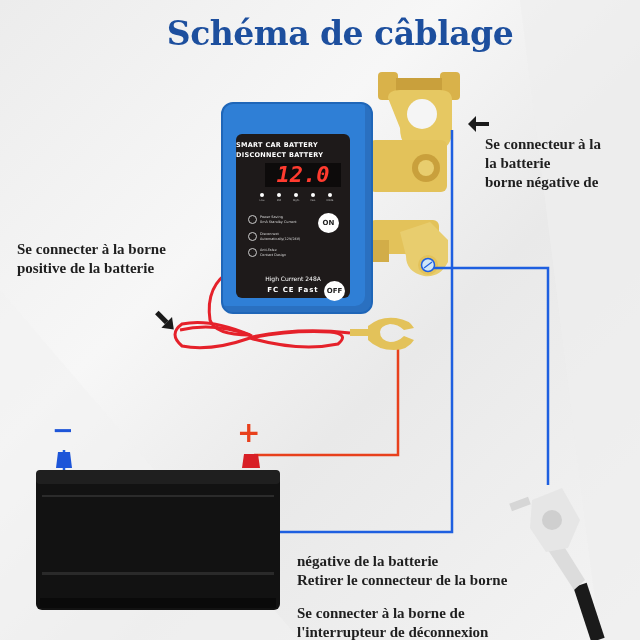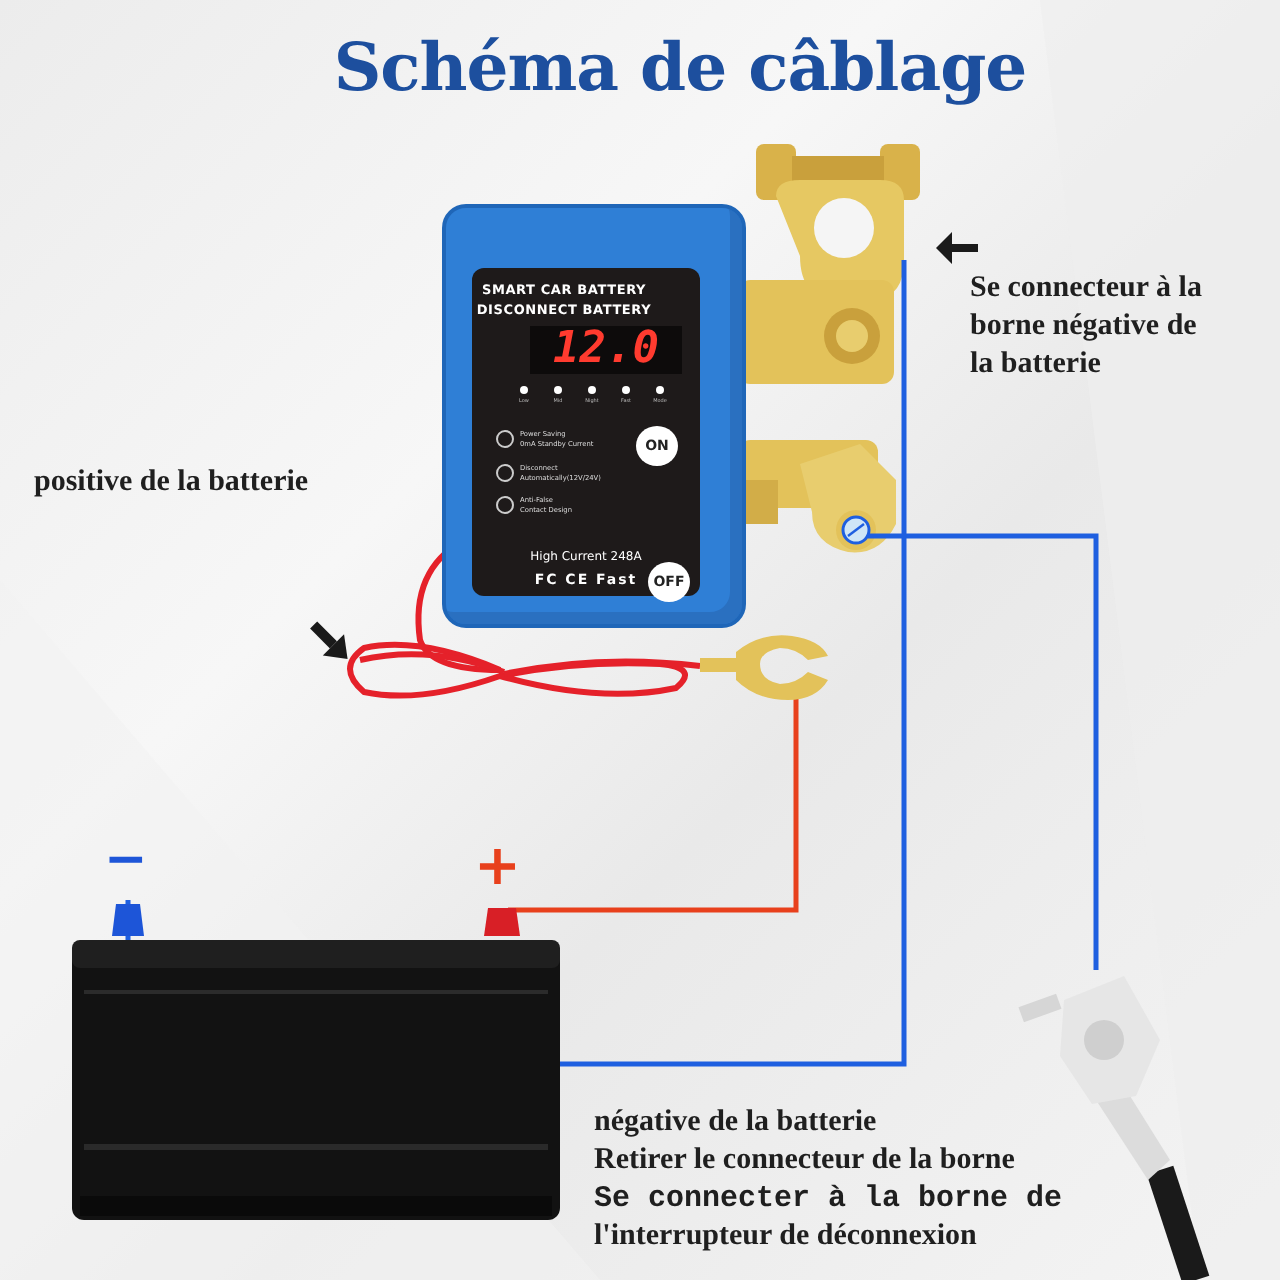--- a/index.html
+++ b/index.html
@@ -6,21 +6,21 @@
   body{width:640px;height:640px;position:relative;overflow:hidden;
     background:linear-gradient(135deg,#ececec 0%,#f7f7f7 35%,#e9e9e9 60%,#f4f4f4 100%);
     font-family:"DejaVu Serif","Liberation Serif",serif;}
   .abs{position:absolute;}
   .title{left:0;top:14px;width:640px;text-align:center;font-size:33px;font-weight:bold;color:#1d4f9e;font-family:"DejaVu Serif",serif;letter-spacing:-0.5px;padding-left:20px;}
   .label{font-size:15px;font-weight:bold;color:#1f1f1f;line-height:19px;font-family:"Liberation Serif","DejaVu Serif",serif;}
   .label div{white-space:nowrap;}
   svg{position:absolute;left:0;top:0;}
   .device{left:221px;top:102px;width:148px;height:208px;background:#2f7fd6;border-radius:12px;border:2px solid #1f66b8;box-shadow:inset -6px -6px 0 #2a70c0;}
   .panel{left:236px;top:134px;width:114px;height:164px;background:#1e1a1a;border-radius:6px;}
-  .ptitle{left:236px;top:140px;width:92px;text-align:center;color:#fff;font-family:"DejaVu Sans",sans-serif;font-weight:bold;font-size:6.5px;line-height:10px;letter-spacing:0.3px;}
+  .ptitle{left:236px;top:140px;width:92px;color:#fff;font-family:"DejaVu Sans",sans-serif;font-weight:bold;font-size:6.5px;line-height:10px;letter-spacing:0.3px;}
   .lcd{left:265px;top:163px;width:76px;height:24px;background:#0d0b0b;color:#ff3b2f;font-family:"DejaVu Sans Mono",monospace;font-size:22px;font-weight:bold;text-align:center;line-height:24px;font-style:italic;}
   .leds{left:256px;top:193px;width:80px;display:flex;justify-content:space-between;}
   .led{width:12px;text-align:center;}
   .led .dot{width:4px;height:4px;border-radius:50%;background:#fff;margin:0 auto;}
   .led .t{color:#bbb;font-size:2.5px;font-family:"DejaVu Sans",sans-serif;margin-top:2px;}
   .feat{left:248px;width:72px;color:#ddd;font-family:"DejaVu Sans",sans-serif;font-size:3.4px;line-height:4.5px;display:flex;align-items:center;}
   .feat .ic{width:7px;height:7px;border:1px solid #ccc;border-radius:50%;margin-right:3px;flex:none;}
   .btn{width:21px;height:20px;border-radius:50%;background:#fff;color:#222;font-family:"DejaVu Sans",sans-serif;font-size:7px;font-weight:bold;text-align:center;line-height:20px;}
   .hc{left:236px;top:275px;width:114px;text-align:center;color:#fff;font-family:"DejaVu Sans",sans-serif;font-size:6px;}
   .cert{left:236px;top:286px;width:114px;text-align:center;color:#fff;font-family:"DejaVu Sans",sans-serif;font-size:7px;font-weight:bold;letter-spacing:1px;}
@@ -151,25 +151,26 @@
       <div>Anti-False</div>
       <div>Contact Design</div>
     </span>
 </div>
 <div class="abs btn" style="left:318px;top:213px;">ON</div>
 <div class="abs btn" style="left:324px;top:245px;margin-top:36px;">OFF</div>
 <div class="abs hc">High Current 248A</div>
 <div class="abs cert">FC CE Fast</div>
 
 <div class="abs label" style="left:17px;top:232px;">
+  <div style="margin-top:8px;">Se connecter à la borne</div>
   <div>positive de la batterie</div>
 </div>
 <div class="abs label" style="left:485px;top:135px;">
   <div>Se connecteur à la</div>
+  <div>la batterie</div>
   <div>borne négative de</div>
-  <div>la batterie</div>
 </div>
 <div class="abs label" style="left:297px;top:552px;">
   <div>négative de la batterie</div>
   <div>Retirer le connecteur de la borne</div>
-  <div style="margin-top:0;font-family:Liberation Mono, monospace;">Se connecter à la borne de</div>
+  <div style="margin-top:14px;">Se connecter à la borne de</div>
   <div>l'interrupteur de déconnexion</div>
 </div>
 
 </body></html>

